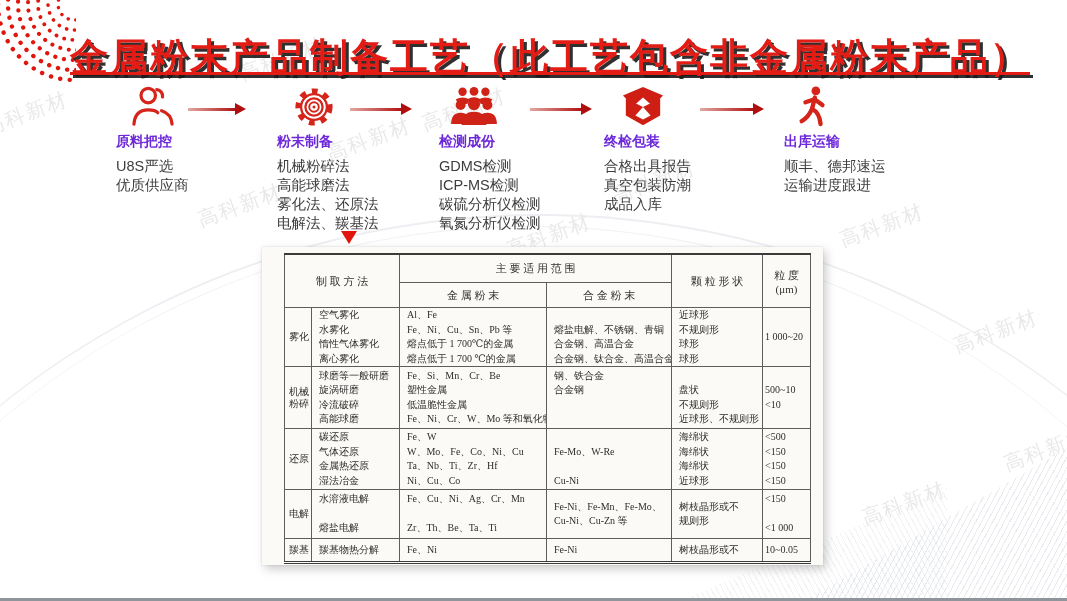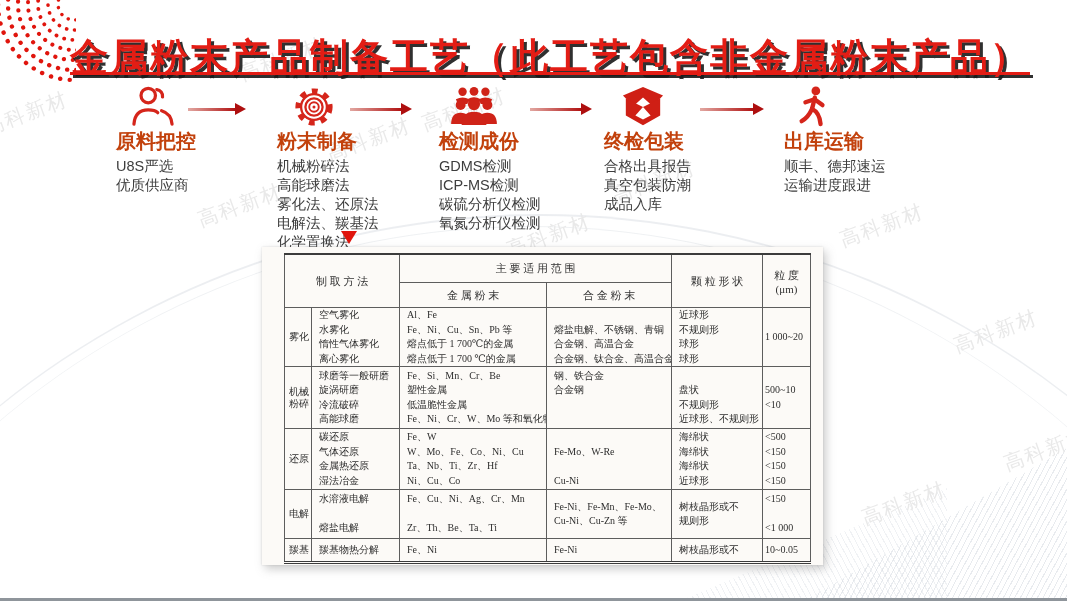--- a/index.html
+++ b/index.html
@@ -20,21 +20,21 @@
   .wm{position:absolute;color:#e9e9e9;font-size:20px;letter-spacing:2px;white-space:nowrap;
       transform:rotate(-20deg);pointer-events:none;user-select:none;}
   
   .logo{position:absolute;left:0;top:0;}
   
   .title{position:absolute;left:70px;top:7px;font-size:38px;font-weight:bold;color:#e31d15;
          letter-spacing:2px;white-space:nowrap;text-shadow:3px 3px 0 rgba(25,25,25,.9);text-decoration:underline;}
   
   .step{position:absolute;top:86px;}
   .icon-wrap{height:42px;}
-  .step-heading{font-size:20px;line-height:24px;font-weight:bold;color:#c2410c;margin:1px 0 4px 0;}
+  .step-heading{font-size:14px;line-height:24px;font-weight:bold;color:#6d28d9;margin:1px 0 4px 0;}
   .step-items{font-size:14.5px;line-height:19px;color:#3d3d3d;}
   .step-items .ln{white-space:nowrap;height:19px;line-height:19px;}
   .arrow{position:absolute;top:108px;height:2.5px;background:linear-gradient(90deg,#e2a8a2,#b01010);}
   .arrow::after{content:'';position:absolute;right:-10px;top:-5.2px;width:0;height:0;
     border-left:11px solid #ae0f0f;border-top:6.5px solid transparent;border-bottom:6.5px solid transparent;}
   .pointer-down{position:absolute;left:341px;top:231px;width:0;height:0;
     border-left:8px solid transparent;border-right:8px solid transparent;border-top:13px solid #e0150d;}
   
   .scan{position:absolute;left:262px;top:247px;width:561px;height:318px;background:#fcfaf7;
         box-shadow:3px 4px 9px rgba(110,110,110,.35),0 0 2px rgba(150,150,150,.3);}
@@ -117,21 +117,20 @@
           <circle cx="22" cy="22" r="1.6" fill="#d5251b" stroke="none"></circle>
         </g>
       </svg>
     </div>
     <div class="step-heading">粉末制备</div>
     <div class="step-items">
         <div class="ln">机械粉碎法</div>
         <div class="ln">高能球磨法</div>
         <div class="ln">雾化法、还原法</div>
         <div class="ln">电解法、羰基法</div>
-        <div class="ln">化学置换法</div>
       </div>
   </div>
 
   <div class="step" style="left:439px;width:162px">
     <div class="icon-wrap" style="padding-left:10px">
       <svg width="50" height="40" viewBox="0 0 52 42" fill="#cf2318">
         <circle cx="14" cy="6" r="4.4"></circle>
           <circle cx="26" cy="5.6" r="4.6"></circle>
           <circle cx="38" cy="6" r="4.4"></circle>
         <path d="M7,14 q7,-4 14,0 l-2,5 h-10 z"></path>

